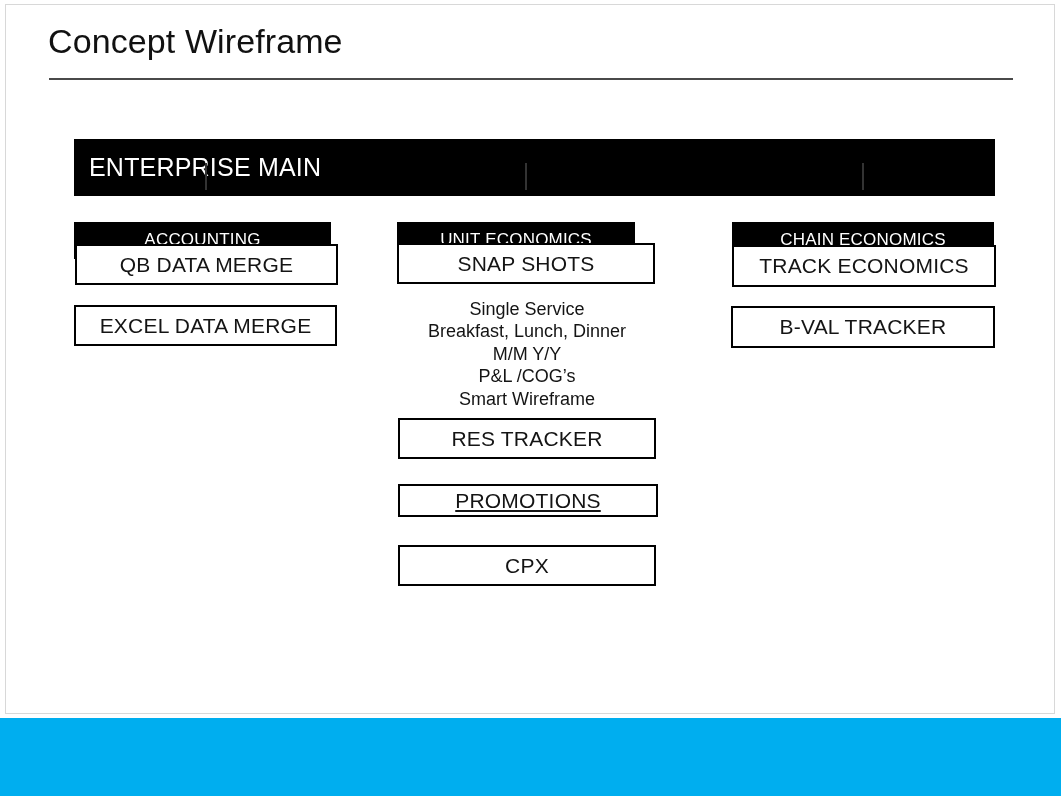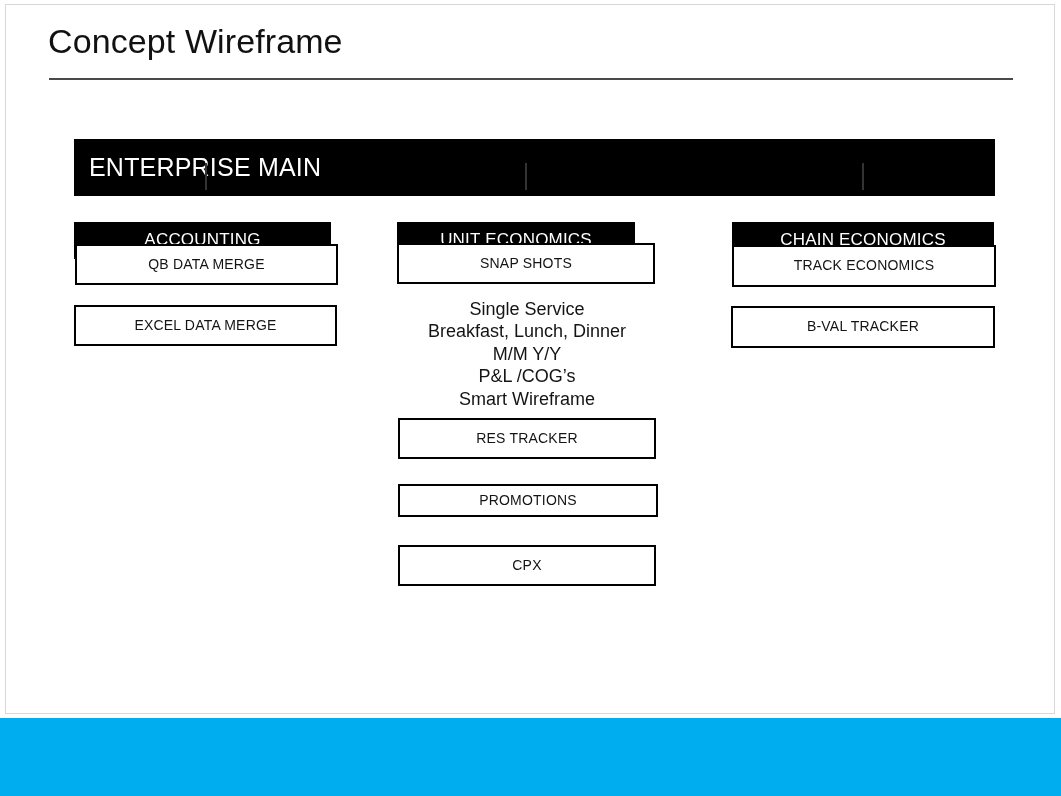--- a/index.html
+++ b/index.html
@@ -91,29 +91,29 @@
     font-size: 17px;
     letter-spacing: 0.2px;
   }
   #node-accounting   { left: 74px;  top: 189px; width: 257px; }
   #node-unit-economics { left: 397px; top: 189px; width: 238px; }
   #node-chain-economics { left: 732px; top: 189px; width: 262px; }
 
   
   .node.leaf {
     height: 41px;
-    font-size: 14px;
+    font-size: 21px;
     letter-spacing: 0.2px;
   }
   #node-qb-data-merge    { left: 75px;  top: 244px; width: 263px; }
   #node-excel-data-merge { left: 74px;  top: 305px; width: 263px; }
 
   #node-snap-shots  { left: 397px; top: 243px; width: 258px; }
   #node-res-tracker { left: 398px; top: 418px; width: 258px; }
-  #node-promotions  { left: 398px; top: 484px; width: 260px; height: 33px; }
+  #node-promotions  { left: 398px; top: 484px; width: 260px; height: 33px; text-decoration: underline; }
   #node-cpx         { left: 398px; top: 545px; width: 258px; }
 
   #node-track-economics { left: 732px; top: 245px; width: 264px; height: 42px; }
   #node-b-val-tracker   { left: 731px; top: 306px; width: 264px; height: 42px; }
 
   
   .connector {
     position: absolute;
     background: #333333;
     width: 2px;

